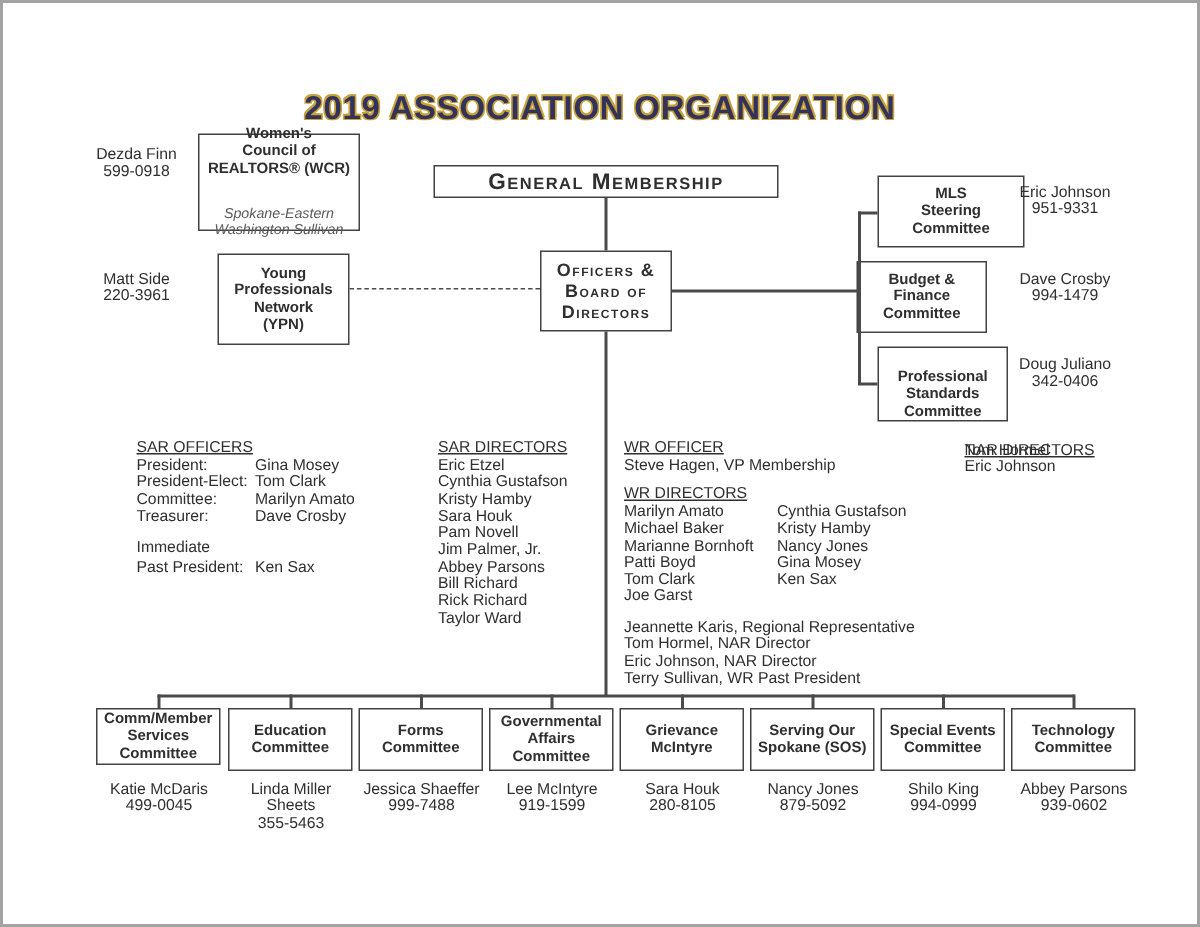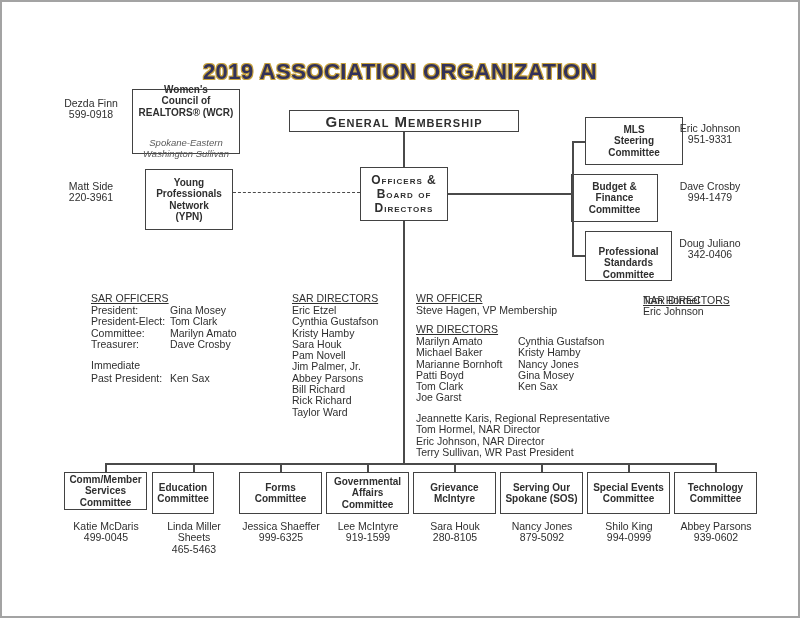--- a/index.html
+++ b/index.html
@@ -168,21 +168,21 @@
 
   <div class="abs heading" style="left:641px; top:293px;">NAR DIRECTORS</div>
   <div class="abs t pre" style="left:641px; top:293px; width:100px;">Tom Hormel
 Eric Johnson</div>
 
   <div class="box" style="left:62px; top:470px; width:83px; height:38px;">
     <div class="boxlabel pre">Comm/Member
 Services
 Committee</div>
   </div>
-  <div class="box" style="left:150px; top:470px; width:62px; height:42px;">
+  <div class="box" style="left:150px; top:470px; width:83px; height:42px;">
     <div class="boxlabel pre">Education
 Committee</div>
   </div>
   <div class="box" style="left:237px; top:470px; width:83px; height:42px;">
     <div class="boxlabel pre">Forms
 Committee</div>
   </div>
   <div class="box" style="left:324px; top:470px; width:83px; height:42px;">
     <div class="boxlabel pre">Governmental
 Affairs
@@ -202,23 +202,23 @@
   </div>
   <div class="box" style="left:672px; top:470px; width:83px; height:42px;">
     <div class="boxlabel pre">Technology
 Committee</div>
   </div>
 
   <div class="abs t pre center" style="left:56px; top:519px; width:96px;">Katie McDaris
 499-0045</div>
   <div class="abs t pre center" style="left:144px; top:519px; width:96px;">Linda Miller
 Sheets
-465-5463</div>
+355-5463</div>
   <div class="abs t pre center" style="left:231px; top:519px; width:96px;">Jessica Shaeffer
-999-6325</div>
+999-7488</div>
   <div class="abs t pre center" style="left:318px; top:519px; width:96px;">Lee McIntyre
 919-1599</div>
   <div class="abs t pre center" style="left:405px; top:519px; width:96px;">Sara Houk
 280-8105</div>
   <div class="abs t pre center" style="left:492px; top:519px; width:96px;">Nancy Jones
 879-5092</div>
   <div class="abs t pre center" style="left:579px; top:519px; width:96px;">Shilo King
 994-0999</div>
   <div class="abs t pre center" style="left:666px; top:519px; width:96px;">Abbey Parsons
 939-0602</div>

